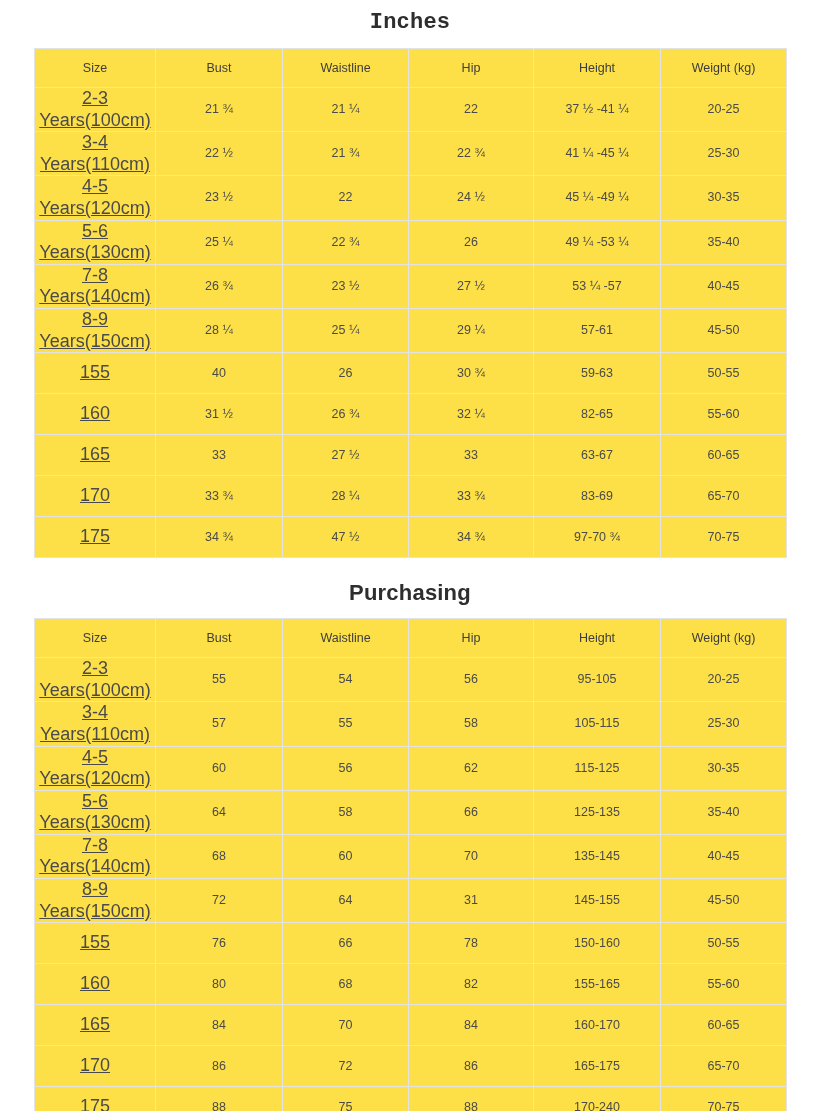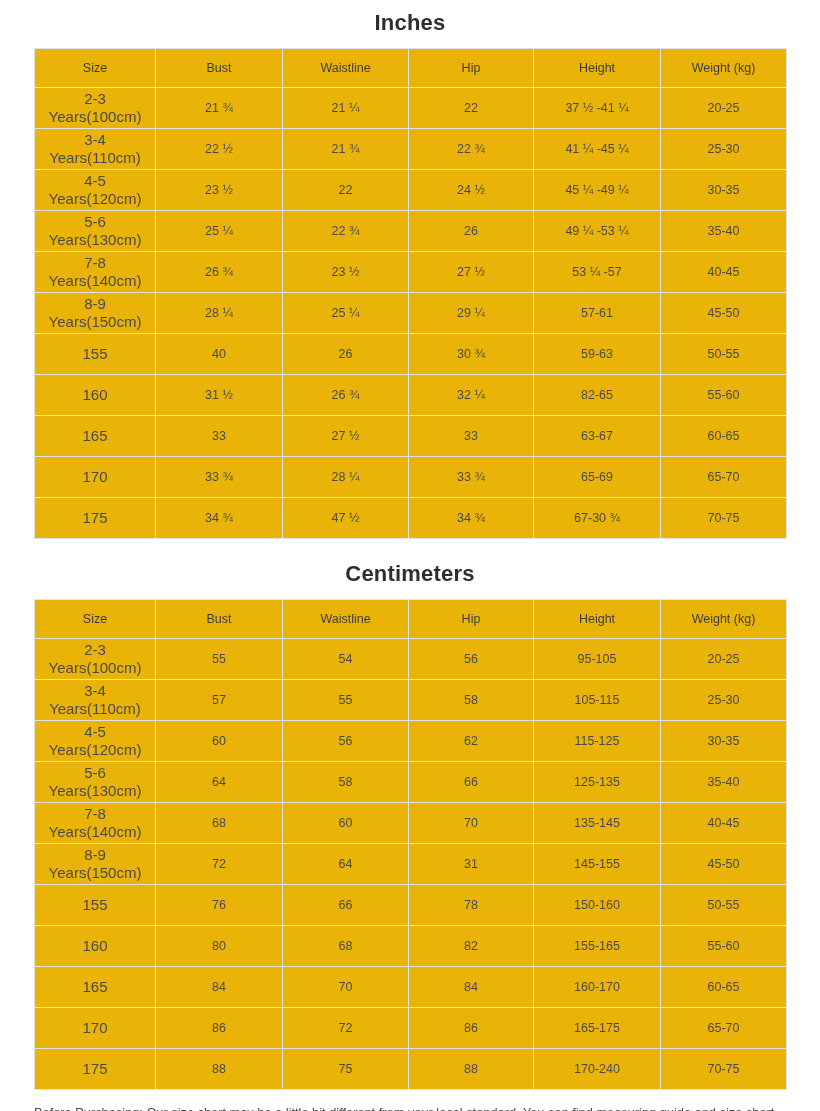--- a/index.html
+++ b/index.html
@@ -26,28 +26,28 @@
     margin: 0 auto;
   }
   .chart-title {
     text-align: center;
     font-size: 22px;
     font-weight: bold;
     color: #2e2e2e;
     letter-spacing: 0.2px;
     line-height: 1;
   }
-  #inches-title { padding-top: 12px; padding-bottom: 14px; }
+  #inches-title { padding-top: 12px; padding-bottom: 14px; font-family: Liberation Mono, monospace; }
   #cm-title { padding-top: 24px; padding-bottom: 14px; }
 
   table.size-table {
     width: 752px;
     border-collapse: collapse;
     table-layout: fixed;
-    background: #eab308;
+    background: #fde047;
   }
   table.size-table col.c-size     { width: 121px; }
   table.size-table col.c-bust     { width: 127px; }
   table.size-table col.c-waist    { width: 126px; }
   table.size-table col.c-hip      { width: 125px; }
   table.size-table col.c-height   { width: 127px; }
   table.size-table col.c-weight   { width: 126px; }
 
   table.size-table th,
   table.size-table td {
@@ -60,21 +60,22 @@
     color: #4a4a4a;
     font-size: 12.5px;
     line-height: 1.2;
   }
   table.size-table thead th {
     height: 38px;
     font-size: 12.5px;
     color: #3d3d3d;
   }
   table.size-table td.size-cell {
-    font-size: 15px;
+    font-size: 18px;
+    text-decoration: underline;
   }
   .footnote {
     width: 752px;
     margin: 0 auto;
     padding-top: 13px;
     font-size: 12.8px;
     line-height: 1.55;
     color: #4a4a4a;
     text-align: left;
   }
@@ -176,37 +177,37 @@
             <td>27 ½</td>
             <td>33</td>
             <td>63-67</td>
             <td>60-65</td>
           </tr>
           <tr>
             <td class="size-cell">170</td>
             <td>33 ¾</td>
             <td>28 ¼</td>
             <td>33 ¾</td>
-            <td>65-69</td>
+            <td>83-69</td>
             <td>65-70</td>
           </tr>
           <tr>
             <td class="size-cell">175</td>
             <td>34 ¾</td>
             <td>47 ½</td>
             <td>34 ¾</td>
-            <td>67-30 ¾</td>
+            <td>97-70 ¾</td>
             <td>70-75</td>
           </tr>
         </tbody>
     </table>
   </div>
 
   <div class="section">
-    <div class="chart-title" id="cm-title">Centimeters</div>
+    <div class="chart-title" id="cm-title">Purchasing</div>
     <table class="size-table">
       <colgroup>
         <col class="c-size">
           <col class="c-bust">
           <col class="c-waist">
         <col class="c-hip">
           <col class="c-height">
           <col class="c-weight">
       </colgroup>
       <thead>

